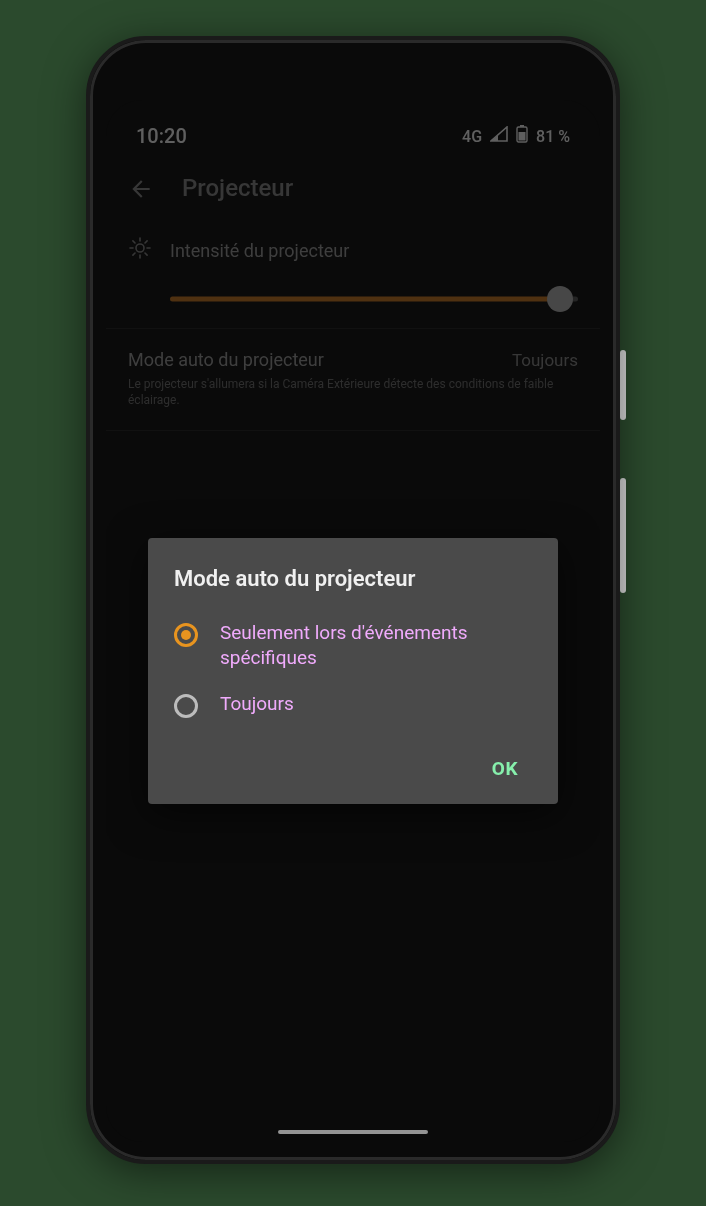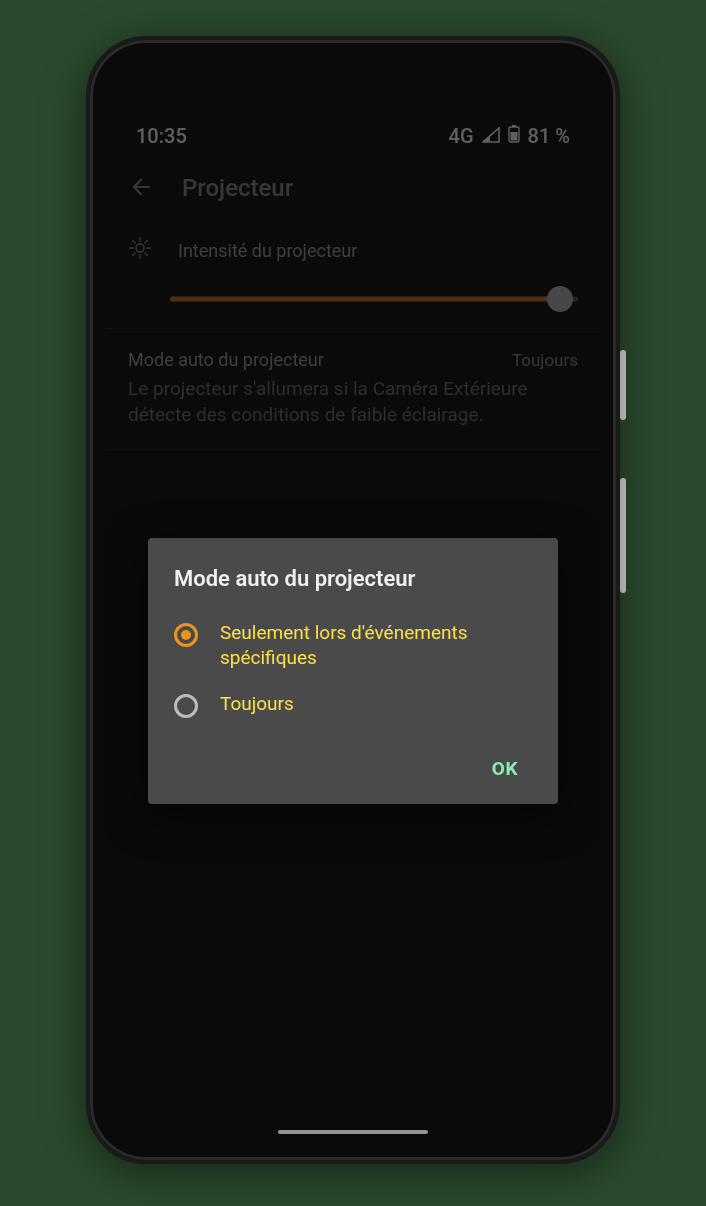--- a/index.html
+++ b/index.html
@@ -57,42 +57,42 @@
     padding: 24px 30px 12px 30px;
     color: #fff;
     font-size: 20px;
     font-weight: 500;
     opacity: 0.35;
   }
   .status-right {
     display: flex;
     align-items: center;
     gap: 8px;
-    font-size: 20px;
+    font-size: 16px;
   }
   .nav-row {
     display: flex;
-    align-items: flex-start;
+    align-items: flex-end;
     gap: 28px;
     padding: 14px 22px 18px 22px;
     color: #8a8a8a;
     font-size: 24px;
     font-weight: 500;
     opacity: 0.35;
   }
   .back-arrow svg { display: block; }
   .section {
     padding: 16px 22px;
     opacity: 0.35;
     border-bottom: 1px solid #1f1f1f;
   }
   .intensity-row {
     display: flex;
     align-items: center;
-    gap: 26px;
+    gap: 18px;
     color: #a0a0a0;
     font-size: 18px;
     margin-bottom: 22px;
   }
   .brightness-icon { flex: 0 0 auto; }
   .slider-wrap { margin-left: 42px; position: relative; height: 26px; }
   .slider-track {
     position: absolute;
     left: 0; right: 0; top: 50%;
     height: 5px;
@@ -113,21 +113,21 @@
   }
   .mode-row {
     display: flex;
     justify-content: space-between;
     align-items: center;
     color: #a0a0a0;
     font-size: 18px;
   }
   .mode-desc {
     color: #6f6f6f;
-    font-size: 19px;
+    font-size: 12px;
     margin-top: 6px;
     line-height: 1.35;
   }
   .mode-value { color: #8a8a8a; font-size: 17px; }
   .section.mode { padding-top: 20px; padding-bottom: 22px; }
 
   .dialog {
     position: absolute;
     left: 42px;
     right: 42px;
@@ -168,21 +168,21 @@
   }
   .radio.selected::after {
     content: "";
     position: absolute;
     left: 50%; top: 50%;
     width: 10px; height: 10px;
     background: #e8941f;
     border-radius: 50%;
     transform: translate(-50%, -50%);
   }
-  .radio-label { color: #fde047; flex: 1; }
+  .radio-label { color: #f0abfc; flex: 1; }
   .dialog-actions {
     display: flex;
     justify-content: flex-end;
     margin-top: 22px;
   }
   .ok-btn {
     color: #86efac;
     font-size: 19px;
     font-weight: 700;
     padding: 10px 14px;
@@ -205,21 +205,21 @@
 <body>
 
 <div class="side-button b1"></div>
 <div class="side-button b2"></div>
 
 <div class="phone-frame">
   <div class="camera-dot"></div>
   <div class="screen">
 
     <div class="status-bar">
-      <span>10:35</span>
+      <span>10:20</span>
       <span class="status-right">
         <span>4G</span>
         <span>
           <svg width="18" height="16" viewBox="0 0 18 16">
               <path d="M1 15 L17 15 L17 1 Z" fill="none" stroke="#fff" stroke-width="1.6"></path>
               <path d="M1 15 L8 15 L8 9 Z" fill="#fff"></path>
             </svg>
         </span>
         <span>
           <svg width="12" height="18" viewBox="0 0 12 18">

